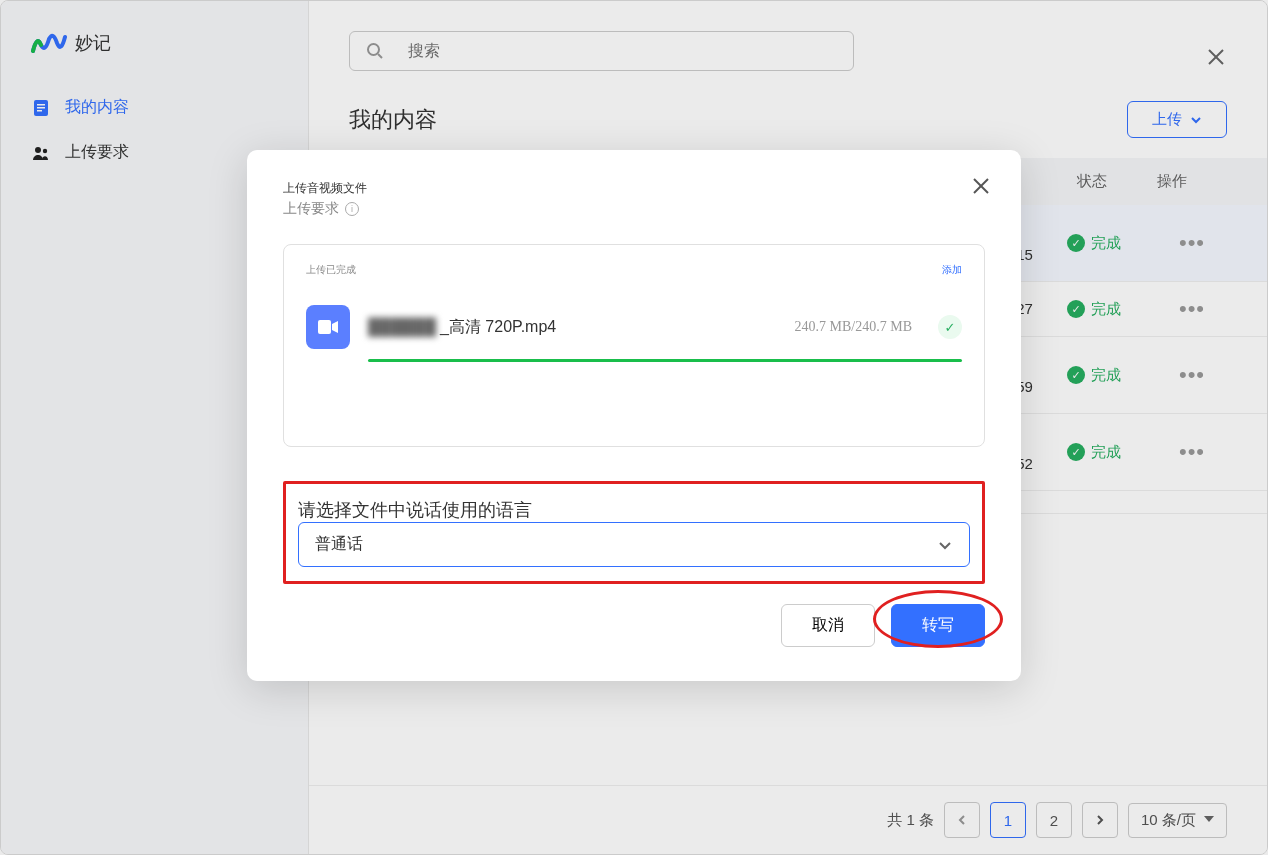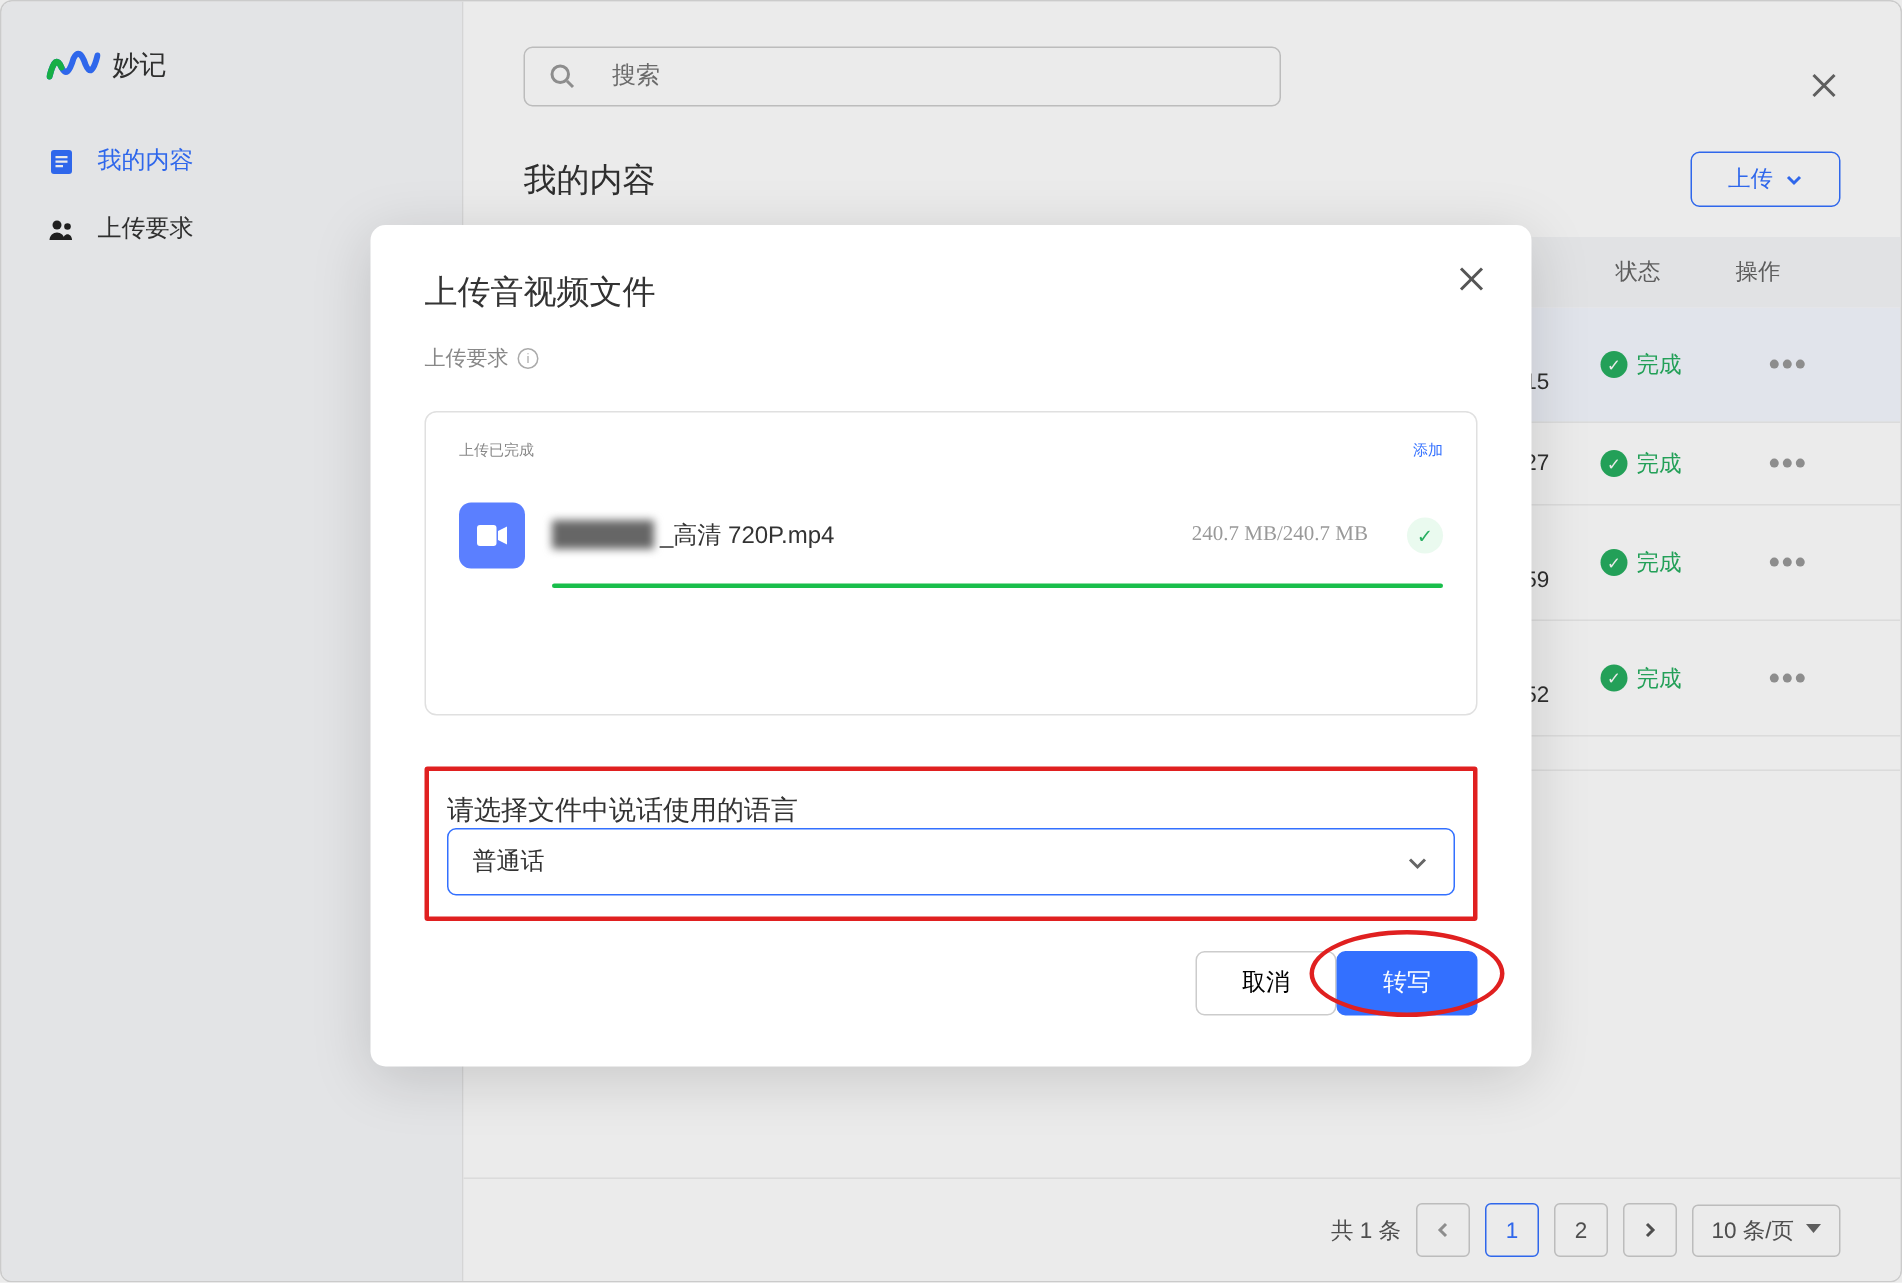--- a/index.html
+++ b/index.html
@@ -42,41 +42,41 @@
     
     .pagination { display: flex; align-items: center; justify-content: flex-end; gap: 10px; padding: 16px 40px; border-top: 1px solid #eee; font-size: 15px; color: #555; }
     .page-btn { border: 1px solid #ccc; background: #fff; width: 36px; height: 36px; border-radius: 4px; display: flex; align-items: center; justify-content: center; cursor: pointer; }
     .page-btn.active { border-color: #3370ff; color: #3370ff; }
     .page-size { border: 1px solid #ccc; padding: 7px 12px; border-radius: 4px; display: flex; align-items: center; gap: 8px; cursor: pointer; }
     
     
     .overlay { position: absolute; inset: 0; background: rgba(0,0,0,0.08); display: flex; align-items: flex-start; justify-content: center; padding-top: 150px; }
     .modal { width: 774px; background: #fff; border-radius: 10px; padding: 30px 36px 34px; box-shadow: 0 8px 40px rgba(0,0,0,0.15); position: relative; }
     .modal-close { position: absolute; right: 30px; top: 26px; cursor: pointer; color: #555; }
-    .modal-title { font-size: 22px; font-weight: 500; color: #333; margin-bottom: 20px; }
+    .modal-title { font-size: 12px; font-weight: 500; color: #333; margin-bottom: 3px; }
     .modal-sub { font-size: 14px; color: #888; display: flex; align-items: center; gap: 6px; margin-bottom: 26px; }
     .info-circle { width: 14px; height: 14px; border: 1px solid #aaa; border-radius: 50%; display: inline-flex; align-items: center; justify-content: center; font-size: 9px; color: #aaa; }
     
     .upload-panel { border: 1px solid #e0e0e0; border-radius: 8px; padding: 0; margin-bottom: 34px; }
     .upload-panel-head { display: flex; justify-content: space-between; padding: 18px 22px; font-size: 10px; }
     .upload-done { color: #888; }
     .add-link { color: #3370ff; cursor: pointer; }
     .file-row { display: flex; align-items: center; padding: 10px 22px 0; gap: 18px; position: relative; }
     .file-icon { width: 44px; height: 44px; background: #5b7fff; border-radius: 8px; display: flex; align-items: center; justify-content: center; color: #fff; }
     .file-name { flex: 1; font-size: 16px; color: #333; display: flex; align-items: center; gap: 4px; }
     .file-name-blur { filter: blur(3px); color: #666; }
     .file-size { font-size: 14px; color: #999; margin-right: 8px; font-family: Liberation Serif, serif; }
     .file-check { width: 24px; height: 24px; border-radius: 50%; background: #eafaef; display: flex; align-items: center; justify-content: center; color: #27ae60; font-size: 13px; }
     .progress-bar { height: 3px; background: #19be4b; margin: 10px 22px 24px 84px; border-radius: 2px; }
     
     .lang-section { border: 3px solid #e02020; padding: 14px 12px 14px; margin-bottom: 20px; border-radius: 2px; }
     .lang-label { font-size: 18px; color: #333; }
     .lang-select { border: 1.5px solid #3370ff; border-radius: 6px; padding: 11px 16px; display: flex; justify-content: space-between; align-items: center; font-size: 16px; color: #333; cursor: pointer; }
     
-    .modal-actions { display: flex; justify-content: flex-end; position: relative; }
+    .modal-actions { display: flex; justify-content: flex-end; gap: 16px; position: relative; }
     .btn { padding: 10px 30px; border-radius: 6px; font-size: 16px; cursor: pointer; border: 1px solid #ccc; background: #fff; }
     .btn-primary { background: #3370ff; color: #fff; border-color: #3370ff; }
     .oval-highlight { position: absolute; right: -18px; top: -14px; width: 130px; height: 58px; border: 3px solid #e02020; border-radius: 50%; pointer-events: none; }
     
     svg { display: block; }
   </style>
 </head>
 <body>
 
 <div class="app">

